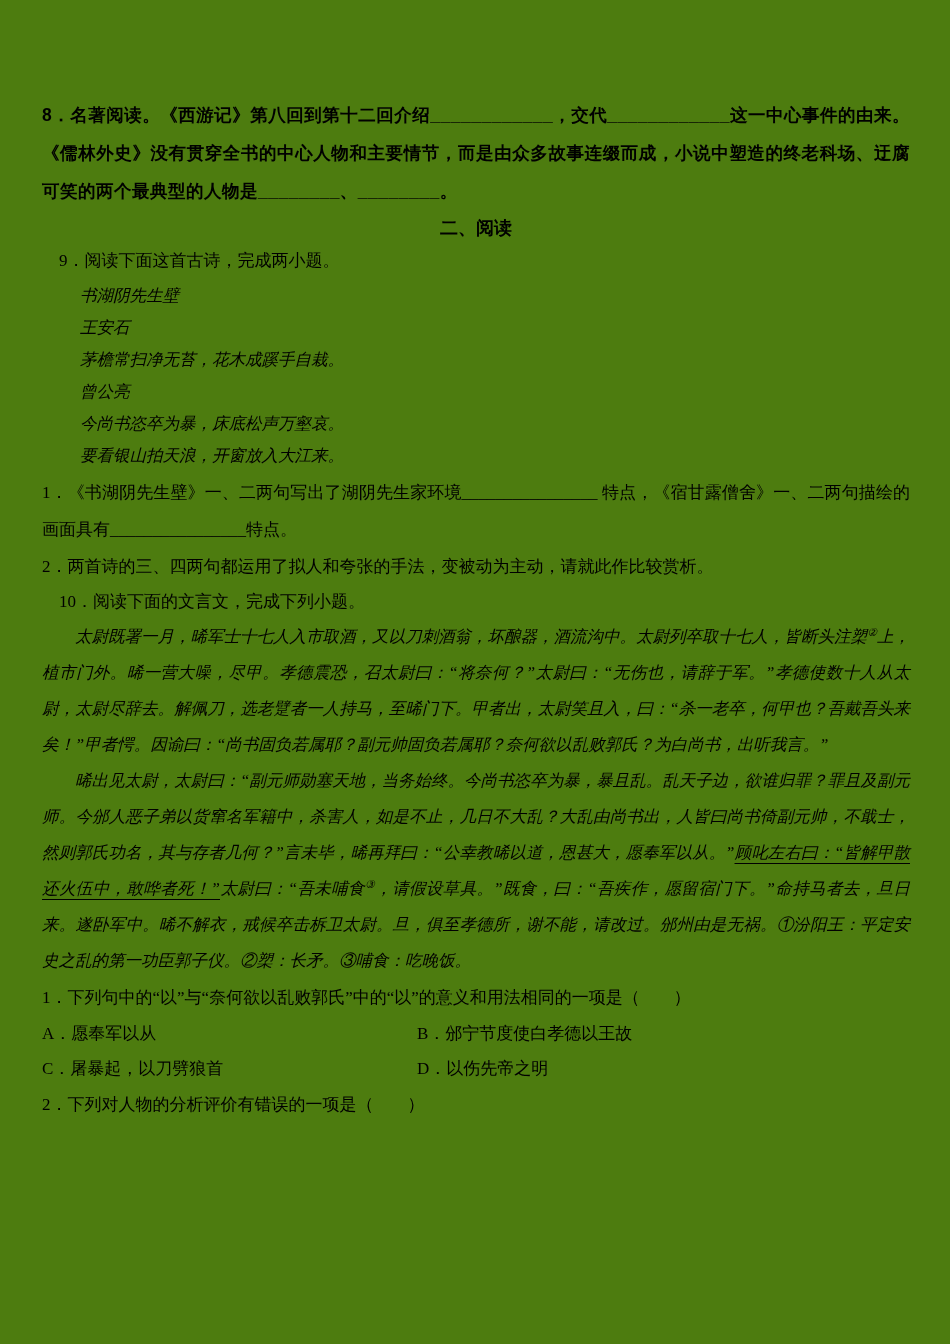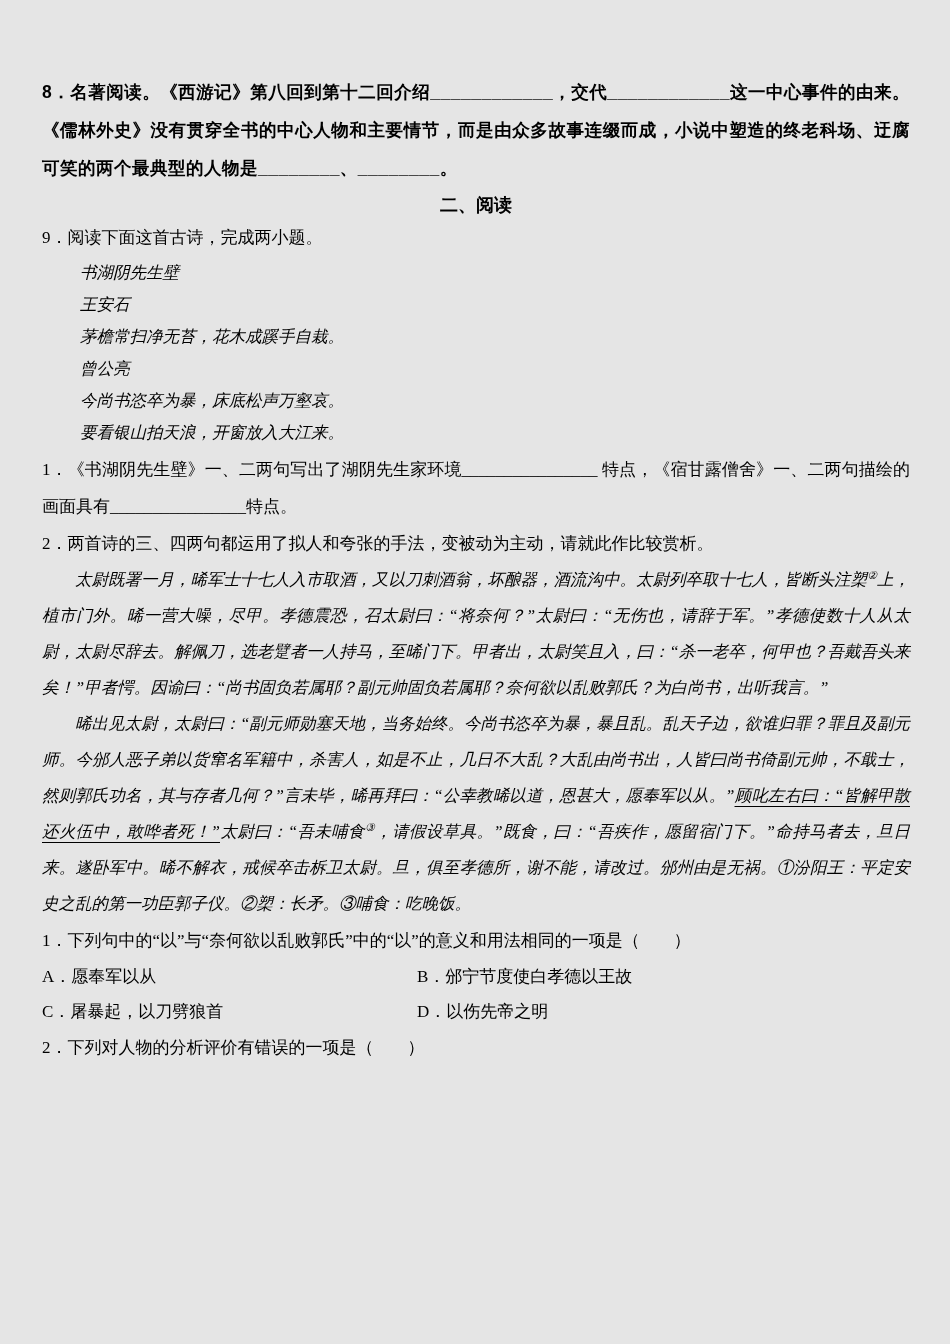--- a/index.html
+++ b/index.html
@@ -1,32 +1,32 @@
 <!DOCTYPE html>
 <html><head>
 <meta charset="utf-8">
 <style>
   html,body{margin:0;padding:0;background:#ffffff;}
   .page{
     position:relative;
     width:950px;height:1344px;
     box-sizing:border-box;
-    background:#e5e5e5;
+    background:#4d7c0f;
     color:#000000;
-    padding:73px 40px 0 42px;
+    padding:96px 40px 0 42px;
     overflow:hidden;
   }
   p{margin:0;padding:0;}
   .hei{font-family:"Liberation Sans","DejaVu Sans",sans-serif;font-weight:700;text-align:center;}
   .song{font-family:"Liberation Serif","DejaVu Serif",serif;font-weight:400;}
   .kai{font-family:"Liberation Serif","DejaVu Serif",serif;font-style:italic;font-weight:400;}
 
   .q8{font-size:17.5px;line-height:38px;text-align:justify;letter-spacing:0.5px;}
   .section-title{font-size:18px;line-height:32px;margin:2px 0 0 0;}
-  .q-intro{font-size:17px;line-height:34px;}
+  .q-intro{font-size:17px;line-height:34px;margin-left:17px;}
   .poem{margin:2px 0 2px 38px;}
   .poem-line{font-size:16.5px;line-height:32px;white-space:pre;}
   .q-sub{font-size:17px;line-height:37px;text-align:justify;}
   .passage{font-size:16.5px;line-height:36px;text-align:justify;text-indent:2em;}
   .passage sup,.q8 sup{font-size:11px;line-height:0;}
   .u{text-decoration:underline;text-underline-offset:5px;}
   .options{
     display:grid;
     grid-template-columns:375px 1fr;
     font-size:17px;line-height:35px;
@@ -50,20 +50,21 @@
       <div class="poem-line">王安石</div>
       <div class="poem-line">茅檐常扫净无苔，花木成蹊手自栽。</div>
       <div class="poem-line">曾公亮</div>
       <div class="poem-line">今尚书恣卒为暴，床底松声万壑哀。</div>
       <div class="poem-line">要看银山拍天浪，开窗放入大江来。</div>
     </div>
 
   <p class="q-sub song">1．《书湖阴先生壁》一、二两句写出了湖阴先生家环境________________ 特点，《宿甘露僧舍》一、二两句描绘的画面具有________________特点。</p>
   <p class="q-sub song">2．两首诗的三、四两句都运用了拟人和夸张的手法，变被动为主动，请就此作比较赏析。</p>
 
+  <p class="q-intro song">10．阅读下面的文言文，完成下列小题。</p>
 
   <p class="passage kai">太尉既署一月，晞军士十七人入市取酒，又以刀刺酒翁，坏酿器，酒流沟中。太尉列卒取十七人，皆断头注槊<sup>②</sup>上，植市门外。晞一营大噪，尽甲。孝德震恐，召太尉曰：“将奈何？”太尉曰：“无伤也，请辞于军。”孝德使数十人从太尉，太尉尽辞去。解佩刀，选老躄者一人持马，至晞门下。甲者出，太尉笑且入，曰：“杀一老卒，何甲也？吾戴吾头来矣！”甲者愕。因谕曰：“尚书固负若属耶？副元帅固负若属耶？奈何欲以乱败郭氏？为白尚书，出听我言。”</p>
   <p class="passage kai"><span>晞出见太尉，太尉曰：“副元师勋塞天地，当务始终。今尚书恣卒为暴，暴且乱。乱天子边，欲谁归罪？罪且及副元师。今邠人恶子弟以货窜名军籍中，杀害人，如是不止，几日不大乱？大乱由尚书出，人皆曰尚书倚副元帅，不戢士，然则郭氏功名，其与存者几何？”言未毕，晞再拜曰：“公幸教晞以道，恩甚大，愿奉军以从。”</span><span class="u">顾叱左右曰：“皆解甲散还火伍中，敢哗者死！”</span><span>太尉曰：“吾未哺食<sup>③</sup>，请假设草具。”既食，曰：“吾疾作，愿留宿门下。”命持马者去，旦日来。遂卧军中。晞不解衣，戒候卒击柝卫太尉。旦，俱至孝德所，谢不能，请改过。邠州由是无祸。①汾阳王：平定安史之乱的第一功臣郭子仪。②槊：长矛。③哺食：吃晚饭。</span></p>
 
   <p class="stem song">1．下列句中的“以”与“奈何欲以乱败郭氏”中的“以”的意义和用法相同的一项是（　　）</p>
 
   <div class="options song">
       <div class="option">A．愿奉军以从</div>
       <div class="option">B．邠宁节度使白孝德以王故</div>
       <div class="option">C．屠暴起，以刀劈狼首</div>

